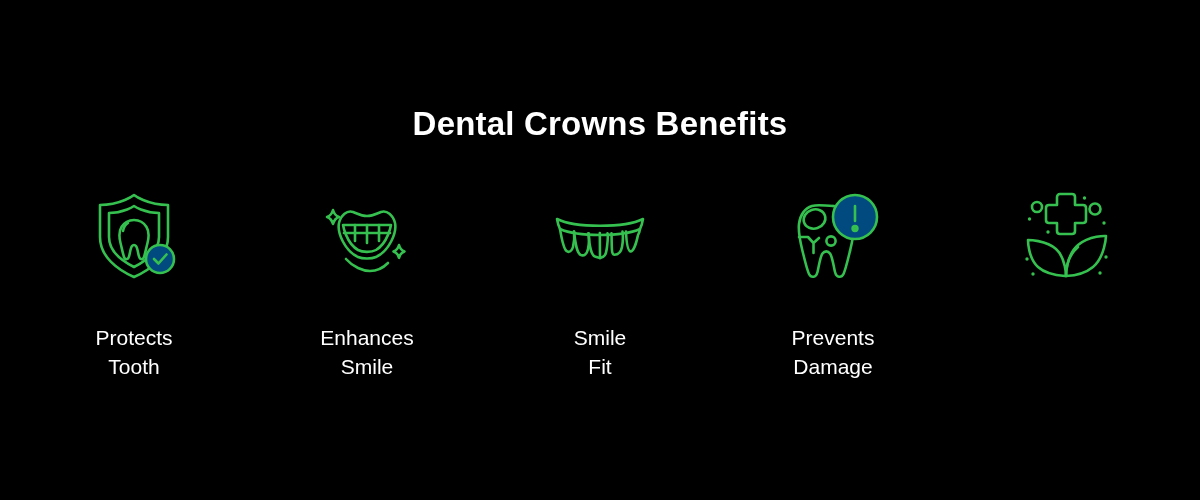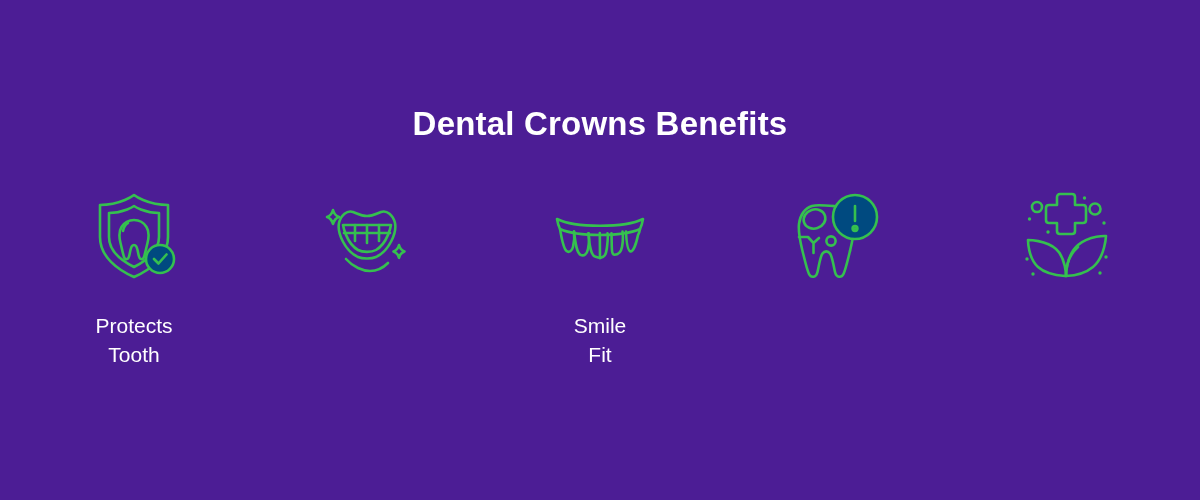--- a/index.html
+++ b/index.html
@@ -11,21 +11,21 @@
     width: 1200px;
     height: 500px;
     background: #004A80;
     font-family: "Liberation Sans", sans-serif;
     overflow: hidden;
   }
   .infographic {
     position: relative;
     width: 1200px;
     height: 500px;
-    background: #4c1d95;
+    background: #000000;
     box-sizing: border-box;
   }
   .title {
     position: absolute;
     top: 104px;
     left: 0;
     width: 1200px;
     text-align: center;
     color: #FFFFFF;
     font-size: 33px;
@@ -42,20 +42,21 @@
     display: flex;
     flex-direction: row;
     justify-content: space-between;
     align-items: flex-start;
   }
   .benefit-item {
     width: 186px;
     display: flex;
     flex-direction: column;
     align-items: center;
+    gap: 12px;
   }
   .benefit-icon {
     width: 100px;
     height: 100px;
     display: block;
   }
   .benefit-icon svg {
     display: block;
     width: 100px;
     height: 100px;
@@ -101,20 +102,22 @@
           <path d="M26 40 L74 40 C74 40 71 58 59 65 C54.5 67.5 45.5 67.5 41 65 C29 58 26 40 26 40 Z"></path>
           <path d="M27 48 L73 48"></path>
           <path d="M38 40 L38 56"></path>
           <path d="M50 40 L50 58"></path>
           <path d="M62 40 L62 56"></path>
           <path d="M29 74 C36 82 46 86 53 86 C60 86 66 83 71 78"></path>
           <path d="M16 25 C16 25 17.5 30.5 22 32 C17.5 33.5 16 39 16 39 C16 39 14.5 33.5 10 32 C14.5 30.5 16 25 16 25 Z"></path>
           <path d="M82 60 C82 60 83.3 65 87.5 66.4 C83.3 67.8 82 72.8 82 72.8 C82 72.8 80.7 67.8 76.5 66.4 C80.7 65 82 60 82 60 Z"></path>
         </svg>
       </span>
+      <div class="benefit-label">Enhances
+Smile</div>
     </div>
 
 
     <div class="benefit-item">
       <span class="benefit-icon">
         <svg viewBox="0 0 100 100" fill="none" stroke="#35C04F" stroke-width="2.6" stroke-linecap="round" stroke-linejoin="round">
           <path d="M7 34 C25 43 75 43 93 34 C93 34 92 40 90 44 C72 52 28 52 10 44 C8 40 7 34 7 34 Z"></path>
           <path d="M10 44 C12 56 14 64 16.5 66 C19 68 22 66 23 62 C24 58 24.5 50.5 24 46.5"></path>
           <path d="M24 46.5 C25.5 60 27 68 30.5 69.8 C34 71.6 37 69 38 64 C39 59 39 51 38.5 48.3"></path>
           <path d="M38.5 48.3 C39.5 62 41 70.5 45.5 71.8 C50 73 50 73 50 73"></path>
@@ -137,20 +140,22 @@
           <path d="M57 21.5 C54.8 21 52.5 21 50 21"></path>
           <ellipse cx="31.5" cy="34" rx="11" ry="9.5" transform="rotate(-18 31.5 34)"></ellipse>
           <path d="M16 52 L25 52 L30.5 58 M30.5 58 L30.5 68 M30.5 58 L36 53"></path>
           <circle cx="48" cy="56" r="4.6"></circle>
           <circle cx="72" cy="32" r="22" fill="#004A80"></circle>
           <path d="M72 21 L72 36"></path>
           <circle cx="72" cy="43.5" r="1.6" fill="#35C04F" stroke="none"></circle>
           <circle cx="72" cy="43.5" r="2.4"></circle>
         </svg>
       </span>
+      <div class="benefit-label">Prevents
+Damage</div>
     </div>
 
     <div class="benefit-item">
       <span class="benefit-icon">
         <svg viewBox="0 0 100 100" fill="none" stroke="#35C04F" stroke-width="2.6" stroke-linecap="round" stroke-linejoin="round">
           <path d="M44 9 L56 9 C57.7 9 59 10.3 59 12 L59 20 L67 20 C68.7 20 70 21.3 70 23 L70 35 C70 36.7 68.7 38 67 38 L59 38 L59 46 C59 47.7 57.7 49 56 49 L44 49 C42.3 49 41 47.7 41 46 L41 38 L33 38 C31.3 38 30 36.7 30 35 L30 23 C30 21.3 31.3 20 33 20 L41 20 L41 12 C41 10.3 42.3 9 44 9 Z"></path>
           <circle cx="21" cy="22" r="5"></circle>
           <circle cx="79" cy="24" r="5.5"></circle>
           <circle cx="13.5" cy="34" r="1.7" fill="#35C04F" stroke="none"></circle>
           <circle cx="88" cy="38" r="1.7" fill="#35C04F" stroke="none"></circle>

